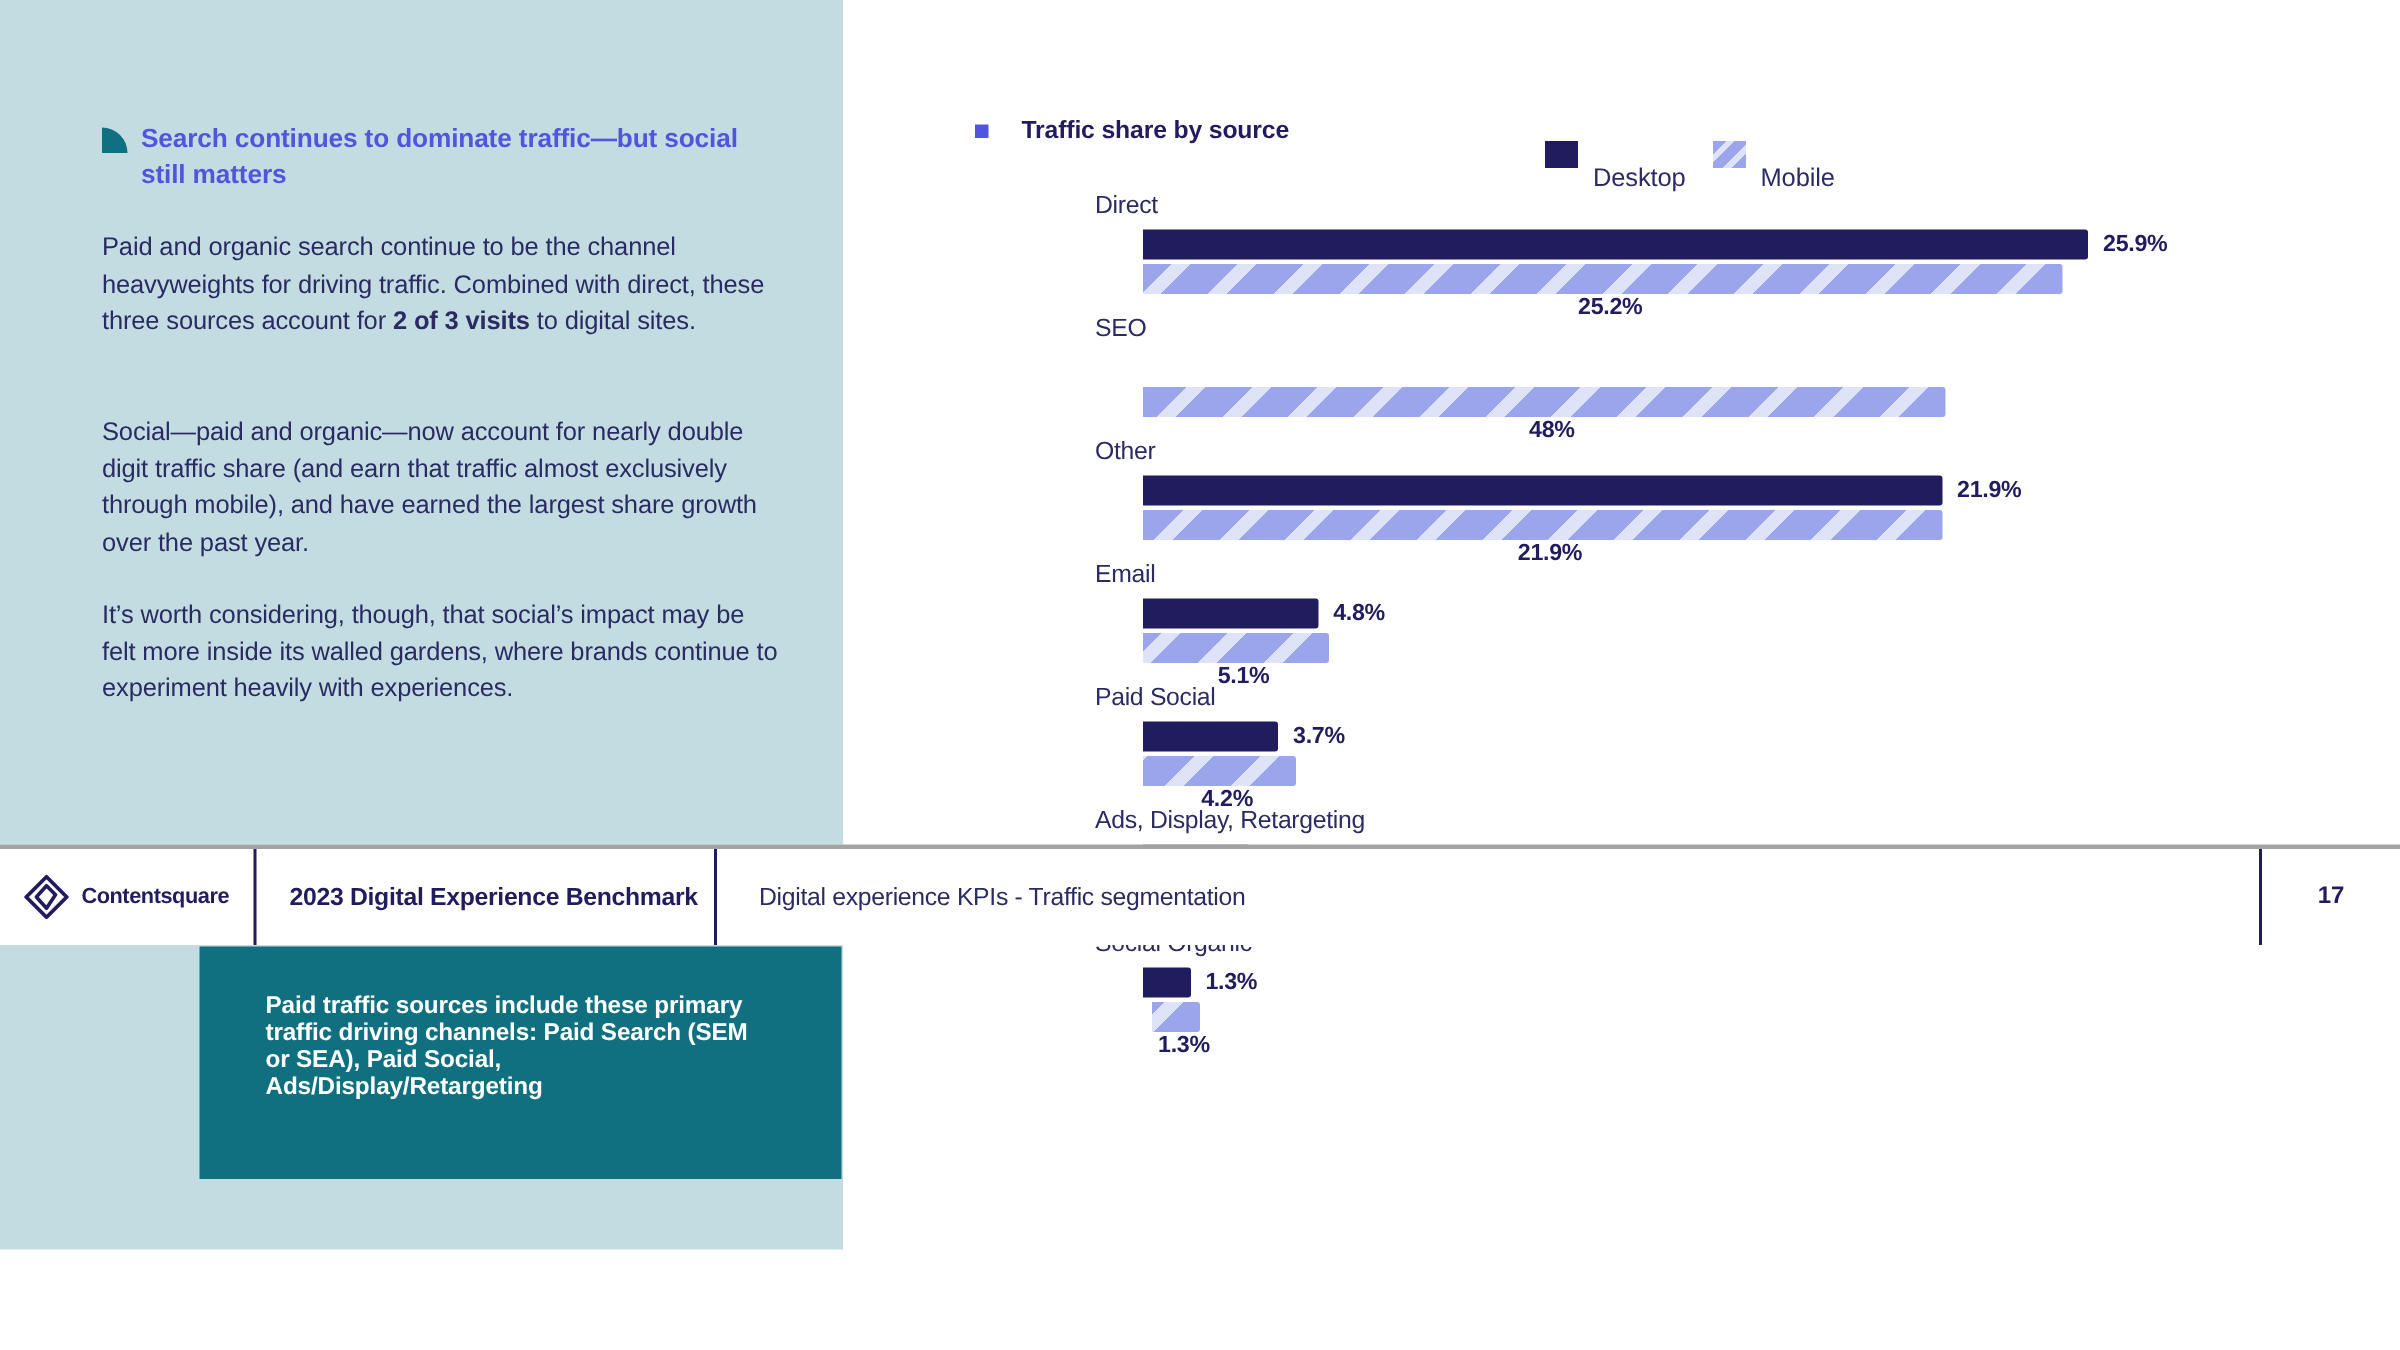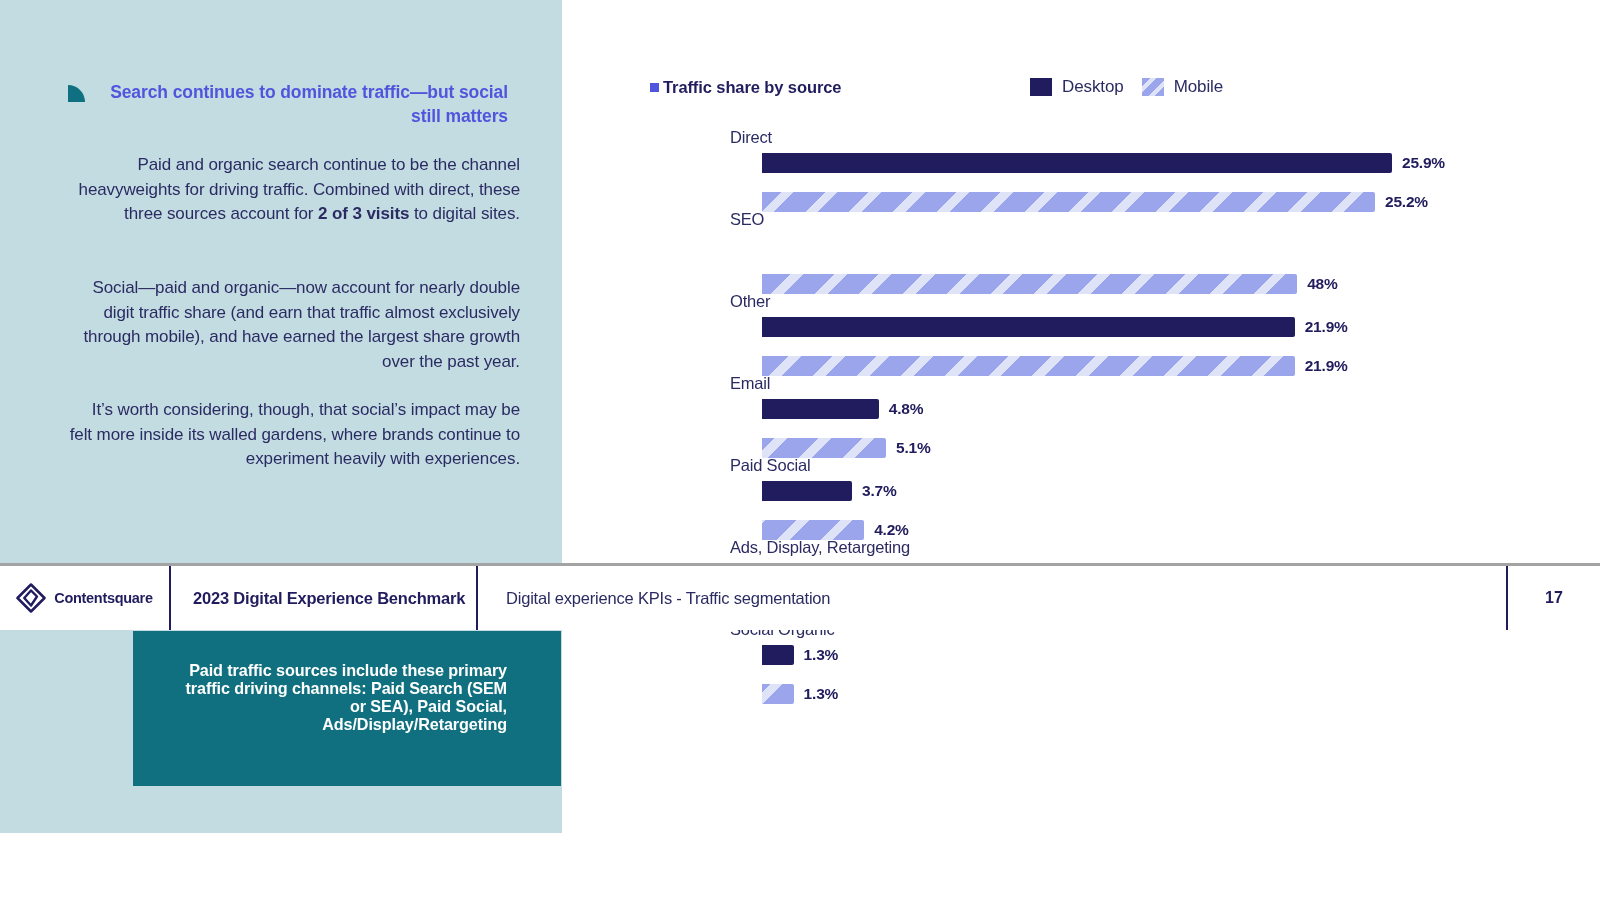--- a/index.html
+++ b/index.html
@@ -2,21 +2,21 @@
 <html><head>
 <meta charset="utf-8">
 <style>
   * { box-sizing: border-box; margin: 0; padding: 0; }
   html, body {
     width: 1600px; height: 900px;
     font-family: "Liberation Sans", sans-serif;
     background: #ffffff;
     overflow: hidden;
   }
-  .page { position: relative; width: 1600px; height: 630px; background:#0369a1;text-align:right; }
+  .page { position: relative; width: 1600px; height: 630px; background:#0369a1; }
 
   
   .left-panel {
     position: absolute; left: 0; top: 0;
     width: 562px; height: 833px;
     background: #c3dce1;
   }
   .headline-wrap {
     position: absolute; left: 68px; top: 80px; width: 440px;
     display: flex; align-items: flex-start; gap: 9px;
@@ -48,45 +48,45 @@
   .callout-text {
     position: absolute; left: 44px; top: 30px; width: 330px;
     color: #ffffff; font-size: 16.2px; font-weight: bold;
     line-height: 18px; letter-spacing: -0.1px;
   }
 
   
   .chart-area { position: absolute; left: 562px; top: 0; width: 1038px; height: 833px; background:#fff; }
 
   .chart-header { position: absolute; left: 88px; top: 78px; width: 880px; height: 26px; }
-  .chart-title-wrap { position: absolute; left: 0; top: 0; display: flex; align-items: center; gap: 4px; }
+  .chart-title-wrap { position: absolute; left: 0; top: 0; display: flex; align-items: center; gap: 22px; }
   .title-bullet { width: 9px; height: 9px; background: #4f56dd; }
   .chart-title { font-size: 16.5px; font-weight: bold; color: #201c5e; letter-spacing: -0.1px; }
 
   .legend { position: absolute; left: 380px; top: -1px; display: flex; align-items: center; gap: 18px; }
   .legend-item { display: flex; align-items: center; gap: 10px; }
   .legend-swatch { width: 22px; height: 18px; }
   .legend-swatch.desktop { background: #201c5e; }
   .legend-swatch.mobile {
     background:
       repeating-linear-gradient(-45deg,
         #9ba5ec 0px, #9ba5ec 7px,
         #dfe3f8 7px, #dfe3f8 11px);
   }
-  .legend-label { font-size: 17px; color: #2b2b63; letter-spacing: -0.1px; }
+  .legend-label { font-size: 17px; color: #2b2b63; letter-spacing: -0.1px; margin-top: 32px; }
 
   .bars { position: absolute; left: 168px; top: 128px; width: 860px; }
   .bar-group { position: relative; height: 82px; }
   .bar-cat {
     position: absolute; left: 0; top: 0;
     font-size: 16.5px; color: #2b2b63; letter-spacing: -0.2px; white-space: nowrap;
   }
   .bar-row { position: absolute; left: 0; display: flex; align-items: center; margin-left: 32px; }
   .bar-row.desktop { top: 25px; }
-  .bar-row.mobile  { top: 64px; }
+  .bar-row.mobile  { top: 48px; flex-direction: column; }
   .bar {
     height: 20px;
     border-top-right-radius: 2px; border-bottom-right-radius: 2px;
   }
   .bar.desktop { background: #201c5e; }
   .bar.mobile {
     background:
       repeating-linear-gradient(-45deg,
         #9ba5ec 0px, #9ba5ec 22px,
         #dfe3f8 22px, #dfe3f8 31px);

